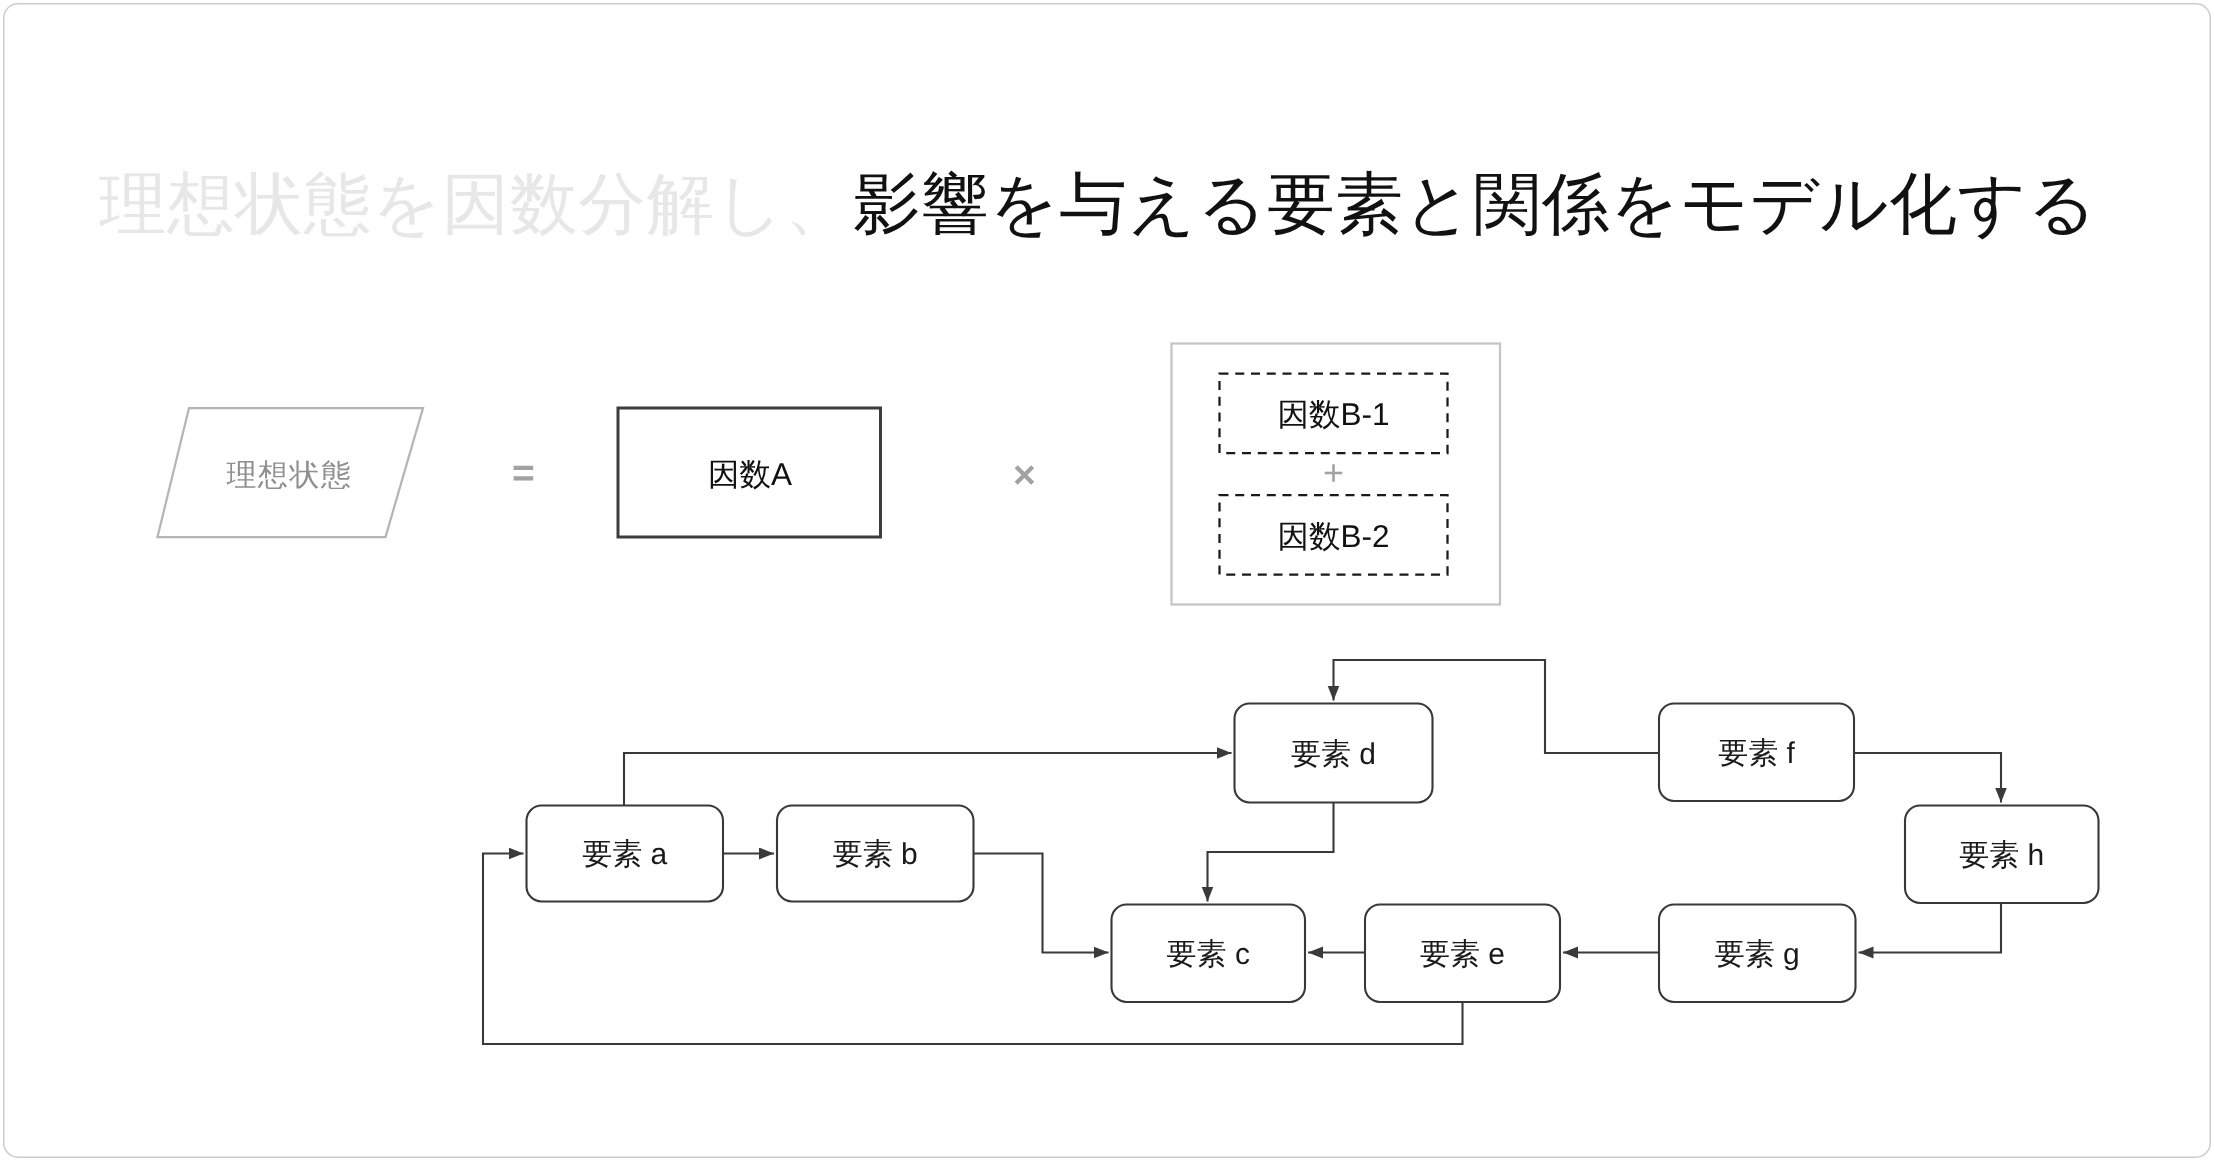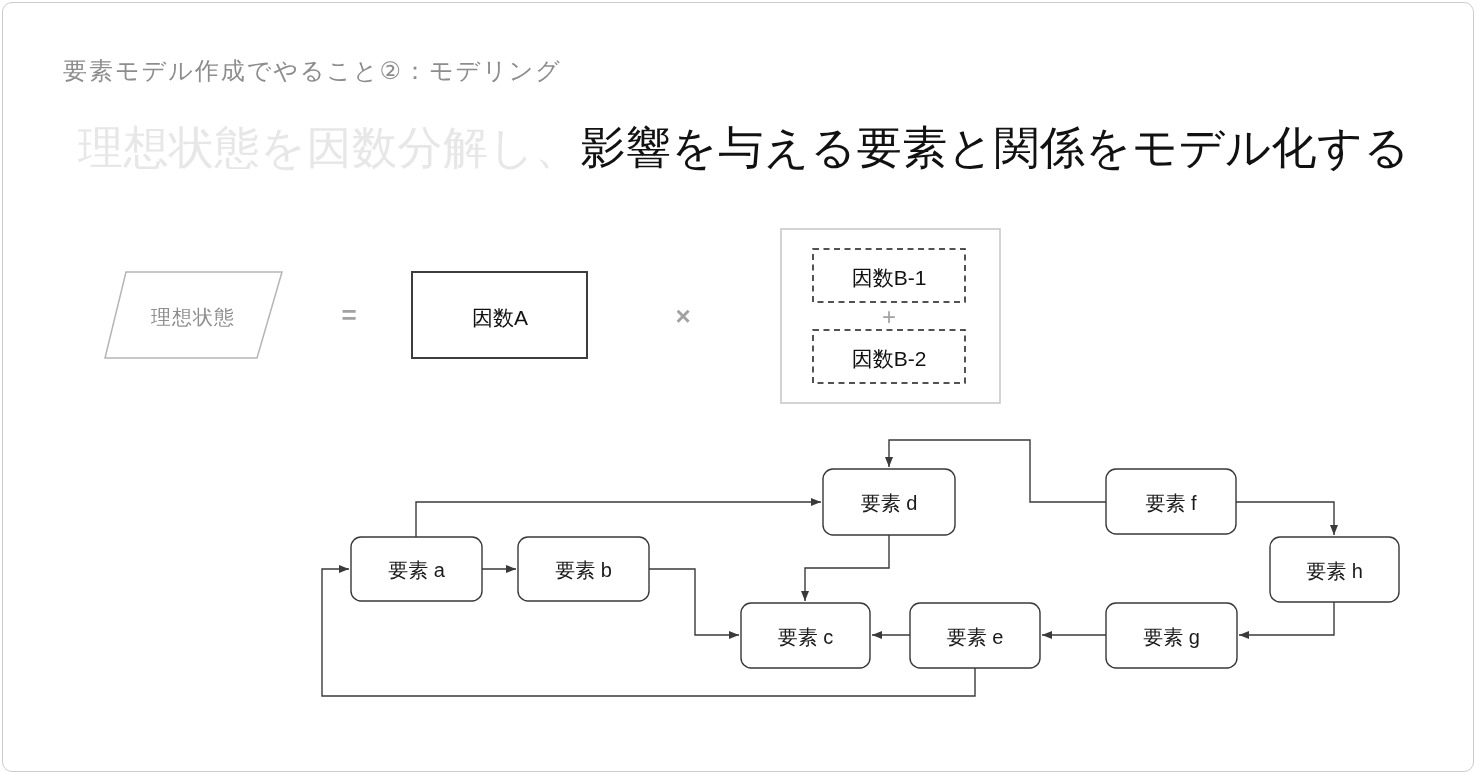--- a/index.html
+++ b/index.html
@@ -27,23 +27,22 @@
   .t24{font-size:24px;} .t26{font-size:26px;font-weight:600;}
   .edge{fill:none;stroke:var(--line,#3a3a3a);stroke-width:1.4;}
   .node-box{fill:#ffffff;stroke:var(--node-border,#383838);stroke-width:1.4;}
   .node-label{fill:#1a1a1a;font-size:20px;}
 </style>
 </head>
 <body>
 
 <div class="slide">
 
-  <div class="subtitle">要素モデル作成でやること②：モデリング</div>
 
-  <h1 class="title" style="margin:12px"><span class="muted">理想状態を因数分解し、</span><span class="emph">影響を与える要素と関係をモデル化する</span></h1>
+  <h1 class="title" style="margin:0"><span class="muted">理想状態を因数分解し、</span><span class="emph">影響を与える要素と関係をモデル化する</span></h1>
 
   <svg class="layer" viewBox="0 0 1476 774">
     <defs>
       <marker id="arrow" markerWidth="11" markerHeight="9" refX="10" refY="4" orient="auto" markerUnits="userSpaceOnUse">
         <path d="M0,0 L10,4 L0,8 Z" fill="#3a3a3a"></path>
       </marker>
     </defs>
 
     <polygon class="muted-shape" points="126,272 282,272 257,358 105,358"></polygon>
     <text class="muted-text" x="193" y="317">理想状態</text>

